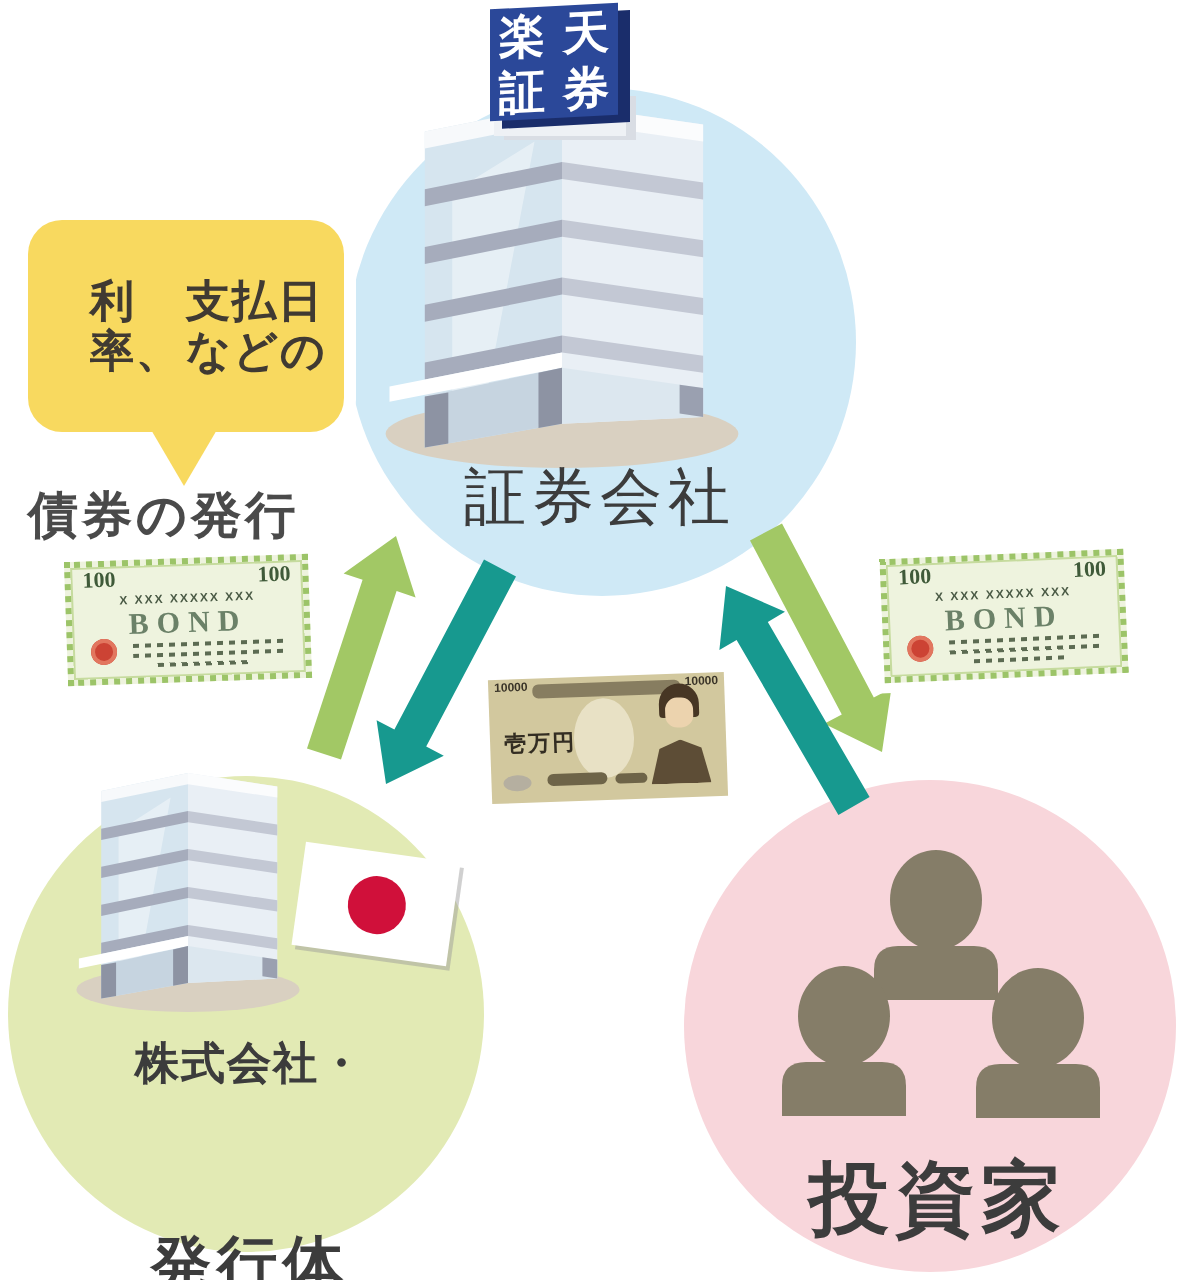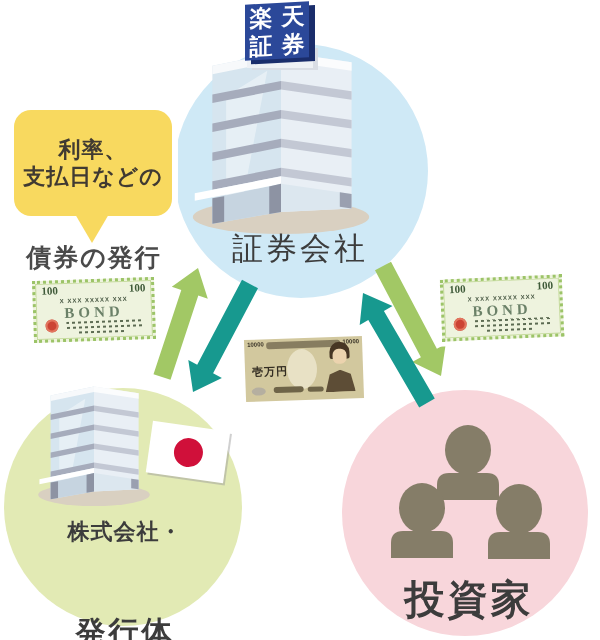--- a/index.html
+++ b/index.html
@@ -26,30 +26,30 @@
             box-shadow:5px 2px 0 #d9dde4;z-index:4;}
   .sign{left:245px;top:3px;width:64px;height:56px;background:#2b4899;z-index:5;
         display:grid;grid-template-columns:1fr 1fr;grid-template-rows:1fr 1fr;
         align-items:center;justify-items:center;transform:skewY(-3deg);
         box-shadow:6px 4px 0 #1a2d6b;}
   .sign span{color:#ffffff;font-size:23px;font-weight:800;line-height:1;}
 
   
   .bubble{left:8px;top:104px;width:170px;height:118px;background:#ffffff;border-radius:22px;z-index:6;}
   .bubble-in{position:absolute;left:6px;top:6px;right:6px;bottom:6px;background:#f8d95f;border-radius:17px;
-             display:flex;flex-direction:column;align-items:center;justify-content:center;gap:2px;}
+             display:flex;flex-direction:row;align-items:center;justify-content:center;gap:2px;padding-left:31px;}
   .bubble-line{font-size:22px;font-weight:700;color:#403a32;letter-spacing:1px;line-height:1.15;}
   .bubble-strong{font-size:31px;font-weight:900;color:#3a342c;letter-spacing:2px;line-height:1.05;}
   .tail-w{left:70px;top:217px;width:0;height:0;z-index:6;
           border-left:22px solid transparent;border-right:22px solid transparent;border-top:31px solid #ffffff;}
   .tail-y{left:75px;top:214px;width:0;height:0;z-index:7;
           border-left:17px solid transparent;border-right:17px solid transparent;border-top:29px solid #f8d95f;}
 
   
-  .lbl{position:absolute;color:#3c3c3c;text-align:center;z-index:8;white-space:nowrap;}
+  .lbl{position:absolute;color:#3c3c3c;z-index:8;white-space:nowrap;}
   .lbl-bond-issue{left:14px;top:241px;width:160px;font-size:25px;font-weight:700;color:#4a4a4a;letter-spacing:2px;}
   .lbl-sec{left:300px;top:228px;transform:translateX(-50%);font-size:31px;font-weight:400;letter-spacing:3px;}
   .lbl-iss-1{left:125px;top:517px;transform:translateX(-50%);font-size:22px;font-weight:700;letter-spacing:1px;}
   .lbl-iss-2{left:125px;top:544px;transform:translateX(-50%);font-size:22px;font-weight:700;letter-spacing:1px;}
   .lbl-iss{left:125px;top:572px;transform:translateX(-50%);font-size:30px;font-weight:800;letter-spacing:3px;margin-top:40px;}
   .lbl-inv{left:469px;top:572px;transform:translateX(-50%);font-size:40px;font-weight:800;letter-spacing:3px;}
 
   
   .bond{position:absolute;width:122px;height:62px;background:#ffffff;padding:5px;z-index:4;}
   .bond-l{left:28px;top:274px;transform:rotate(-2deg);}

